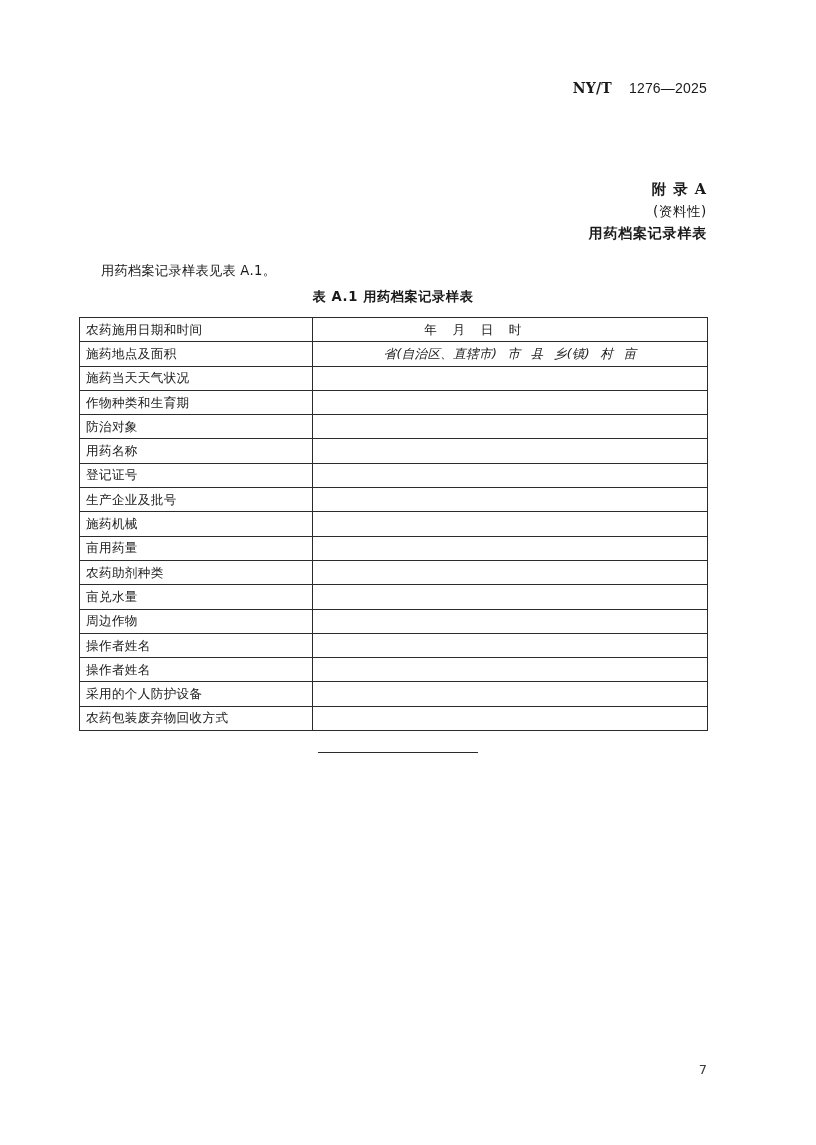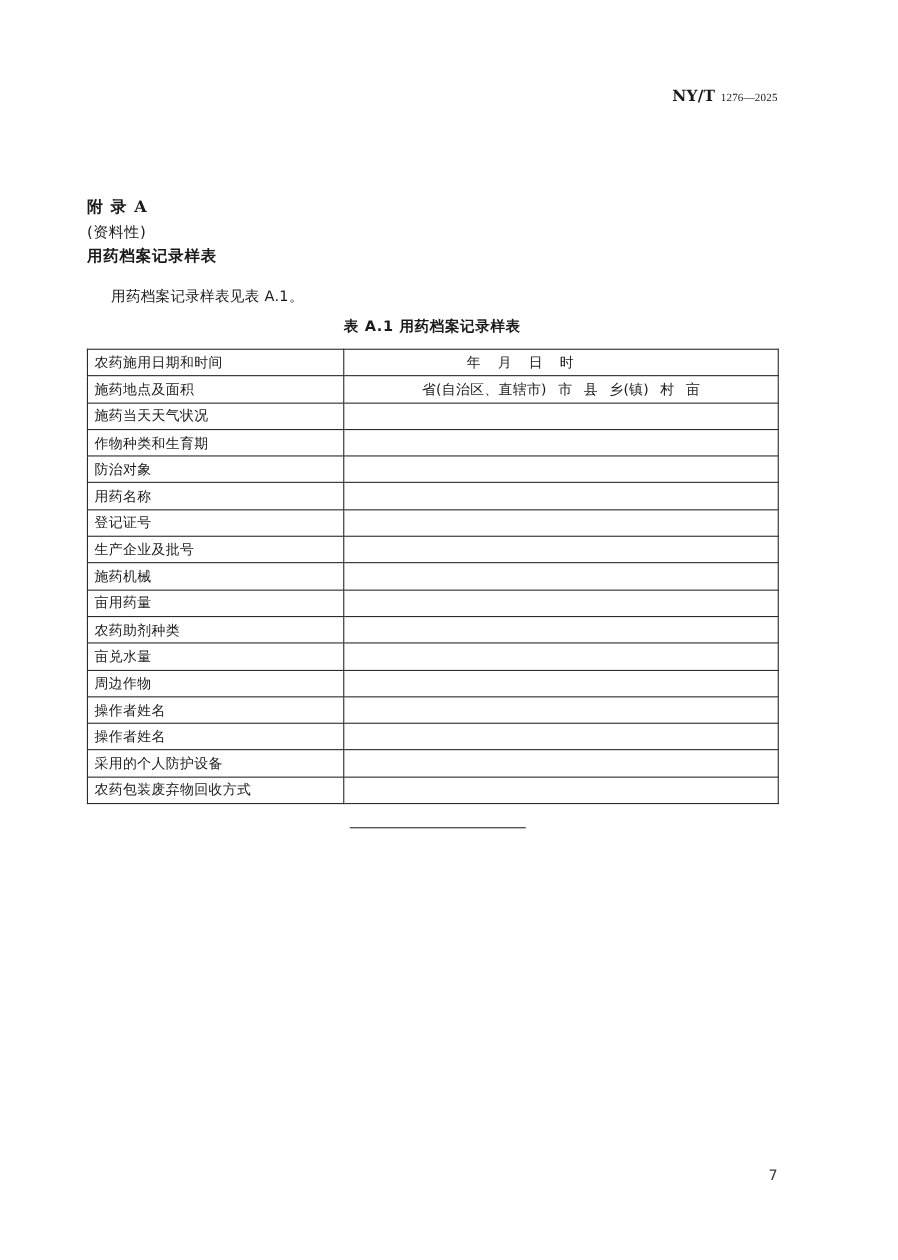--- a/index.html
+++ b/index.html
@@ -34,32 +34,33 @@
     letter-spacing: 0.4px;
     white-space: nowrap;
   }
   .page-header .std-code {
     font-family: "DejaVu Serif", "Liberation Serif", serif;
     font-weight: bold;
     font-size: 14px;
     letter-spacing: 0.2px;
   }
   .page-header .std-num {
-    font-family: Liberation Serif, serif;
-    font-size: 10px;
+    font-family: Liberation Sans, sans-serif;
+    font-size: 14px;
     letter-spacing: 0.2px;
+    margin-left: 12px;
   }
 
   
   .annex-block {
     position: absolute;
     left: 79px;
     top: 178px;
     width: 628px;
-    text-align: left;
+    text-align: right;
   }
   .annex-label {
     font-family: "DejaVu Serif", "Liberation Serif", serif;
     font-weight: bold;
     font-size: 14.5px;
     letter-spacing: 1px;
     line-height: 22px;
   }
   .annex-kind {
     font-size: 13.5px;
@@ -121,21 +122,21 @@
   .record-table td.value-cell {
     padding: 0;
     text-align: center;
   }
   .record-table td.value-cell .val-inner {
     display: inline-block;
     text-align: right;
     letter-spacing: 0.3px;
   }
   .val-date   { padding-right: 74px; word-spacing: 11px; }
-  .val-place  { padding-right: 0px;  word-spacing: 6px; }
+  .val-place  { padding-right: 0px;  word-spacing: 6px; font-style: italic; }
 
   
   .end-rule {
     position: absolute;
     left: 318px;
     top: 752px;
     width: 160px;
     height: 0;
     border-top: 1.6px solid #2b2b2b;
   }

